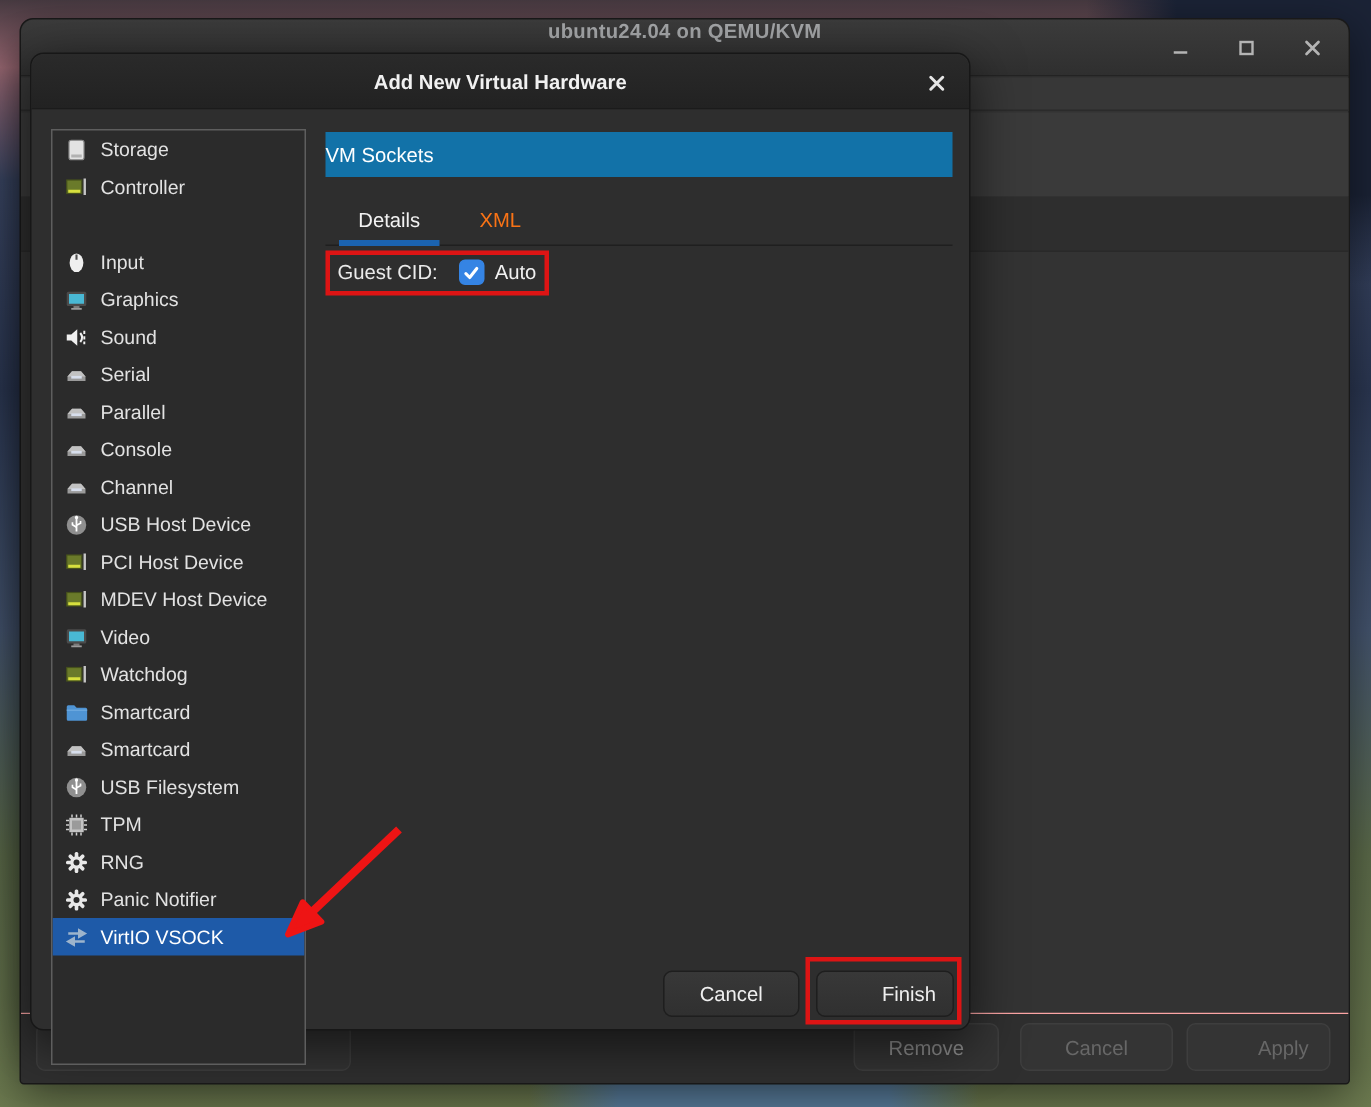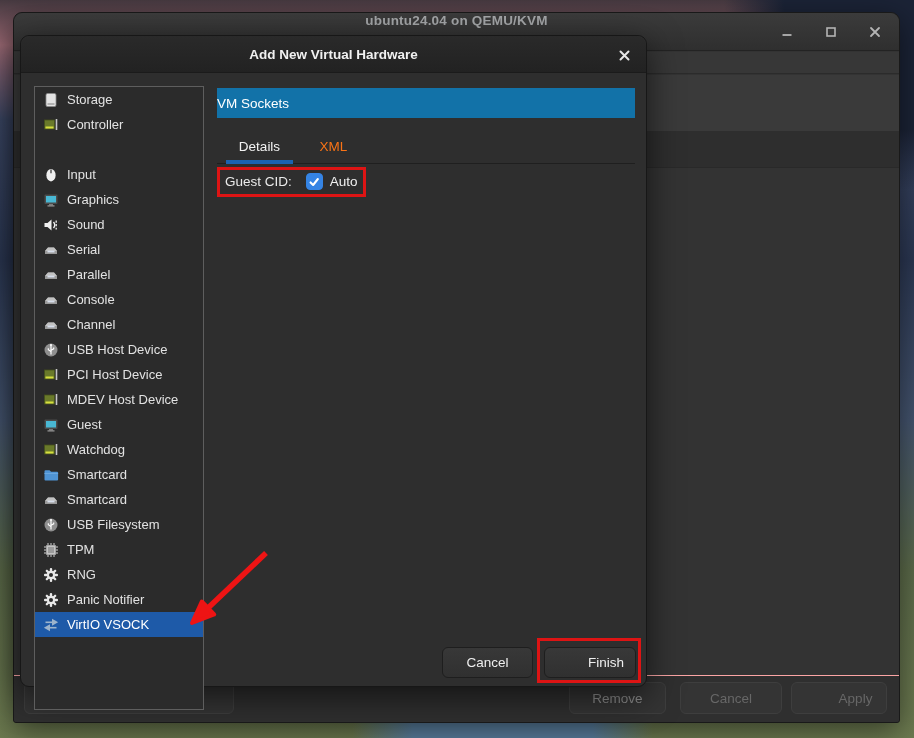--- a/index.html
+++ b/index.html
@@ -291,21 +291,21 @@
         </div>
         <div class="lrow">
           <span class="licon">
             <svg width="16" height="16" viewBox="0 0 16 16">
               <rect x="1.5" y="2.5" width="13" height="9.5" rx="1" fill="#4b4b4b"></rect>
               <rect x="3" y="4" width="10" height="6.5" fill="#49b8d4"></rect>
               <rect x="6" y="12" width="4" height="1.5" fill="#7a7a7a"></rect>
               <rect x="4.5" y="13.3" width="7" height="1.2" fill="#9a9a9a"></rect>
             </svg>
           </span>
-          <span class="llabel">Guest</span>
+          <span class="llabel">Video</span>
         </div>
         <div class="lrow">
           <span class="licon">
             <svg width="16" height="16" viewBox="0 0 16 16">
               <rect x="1.5" y="3" width="10" height="9" fill="#6a7a2a" stroke="#46511c" stroke-width="0.8"></rect>
               <rect x="2.5" y="9.5" width="8" height="2" fill="#d7e03e"></rect>
               <line x1="13.5" y1="2" x2="13.5" y2="13" stroke="#c6c6c6" stroke-width="1.6"></line>
             </svg>
           </span>
           <span class="llabel">Watchdog</span>

